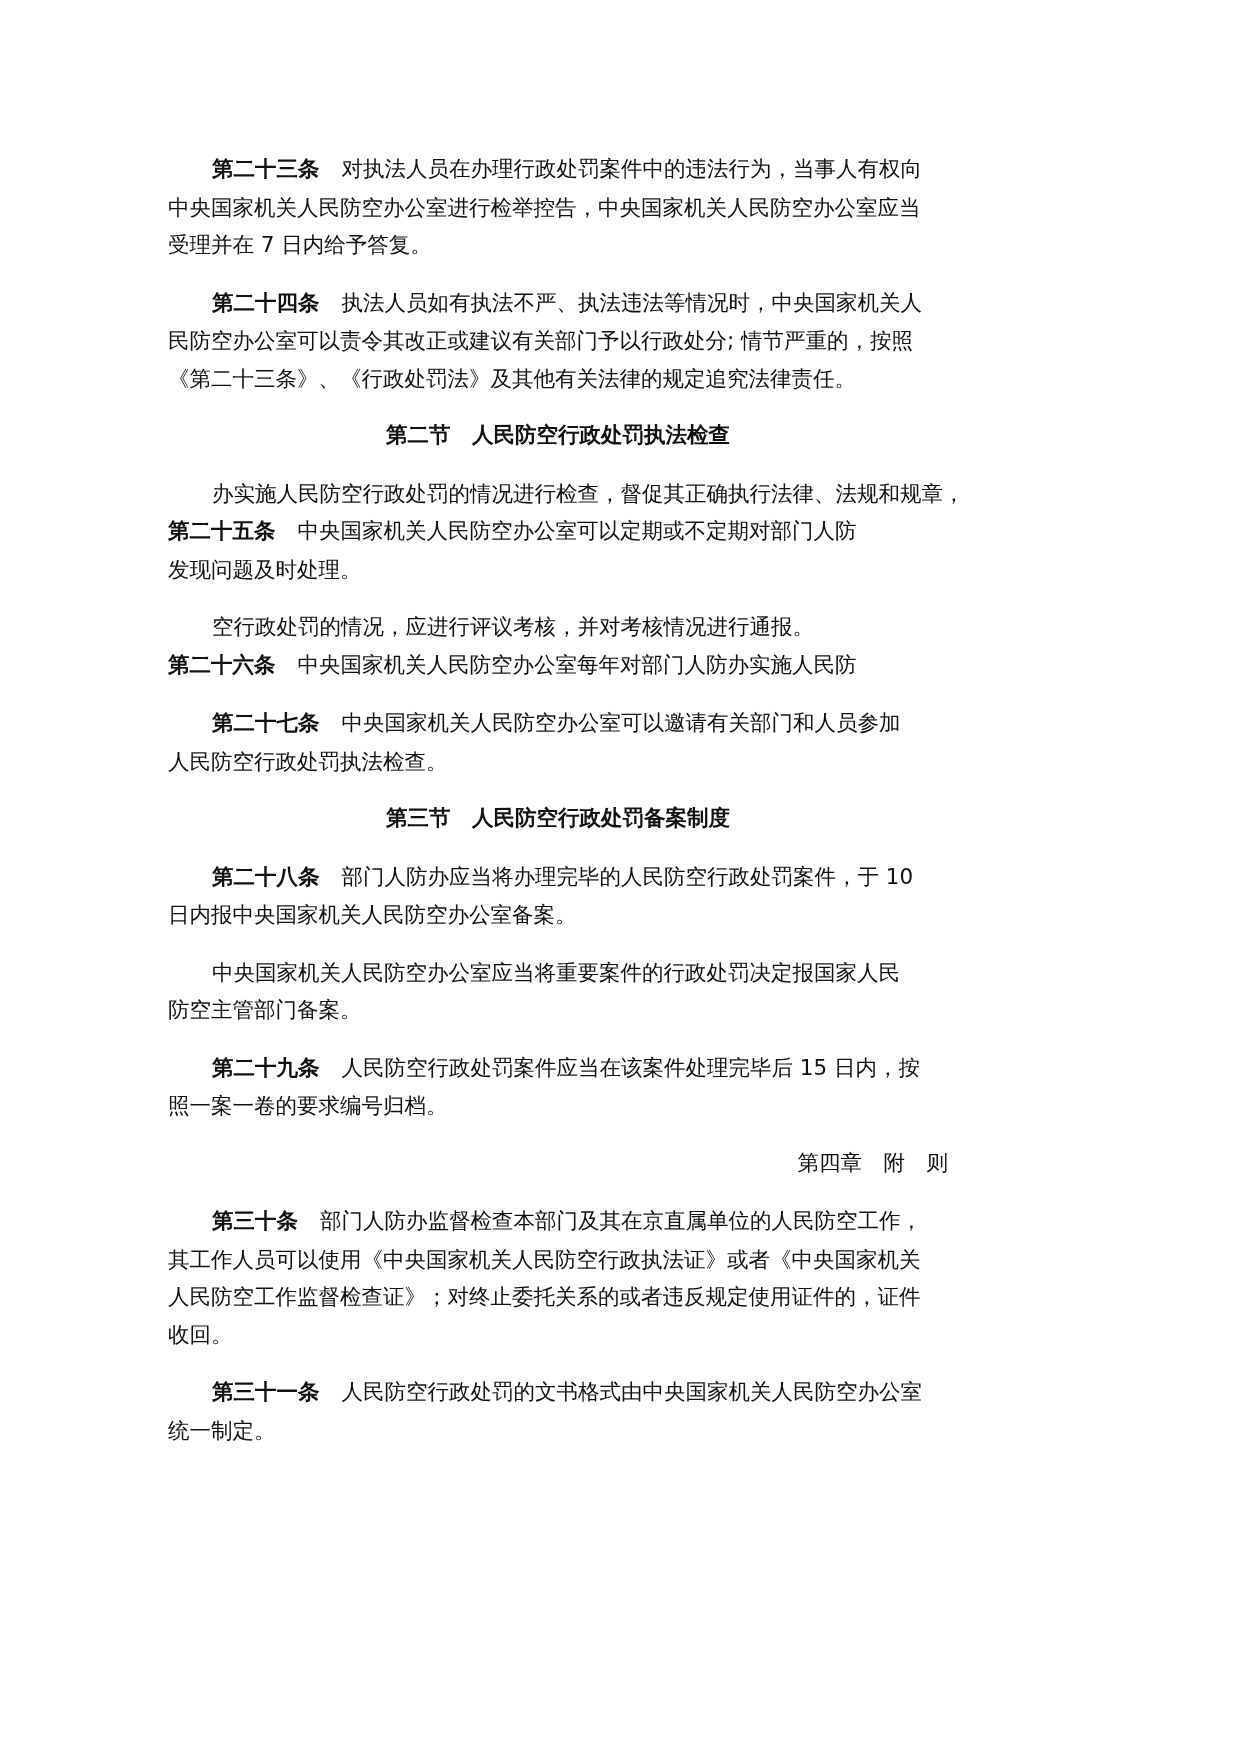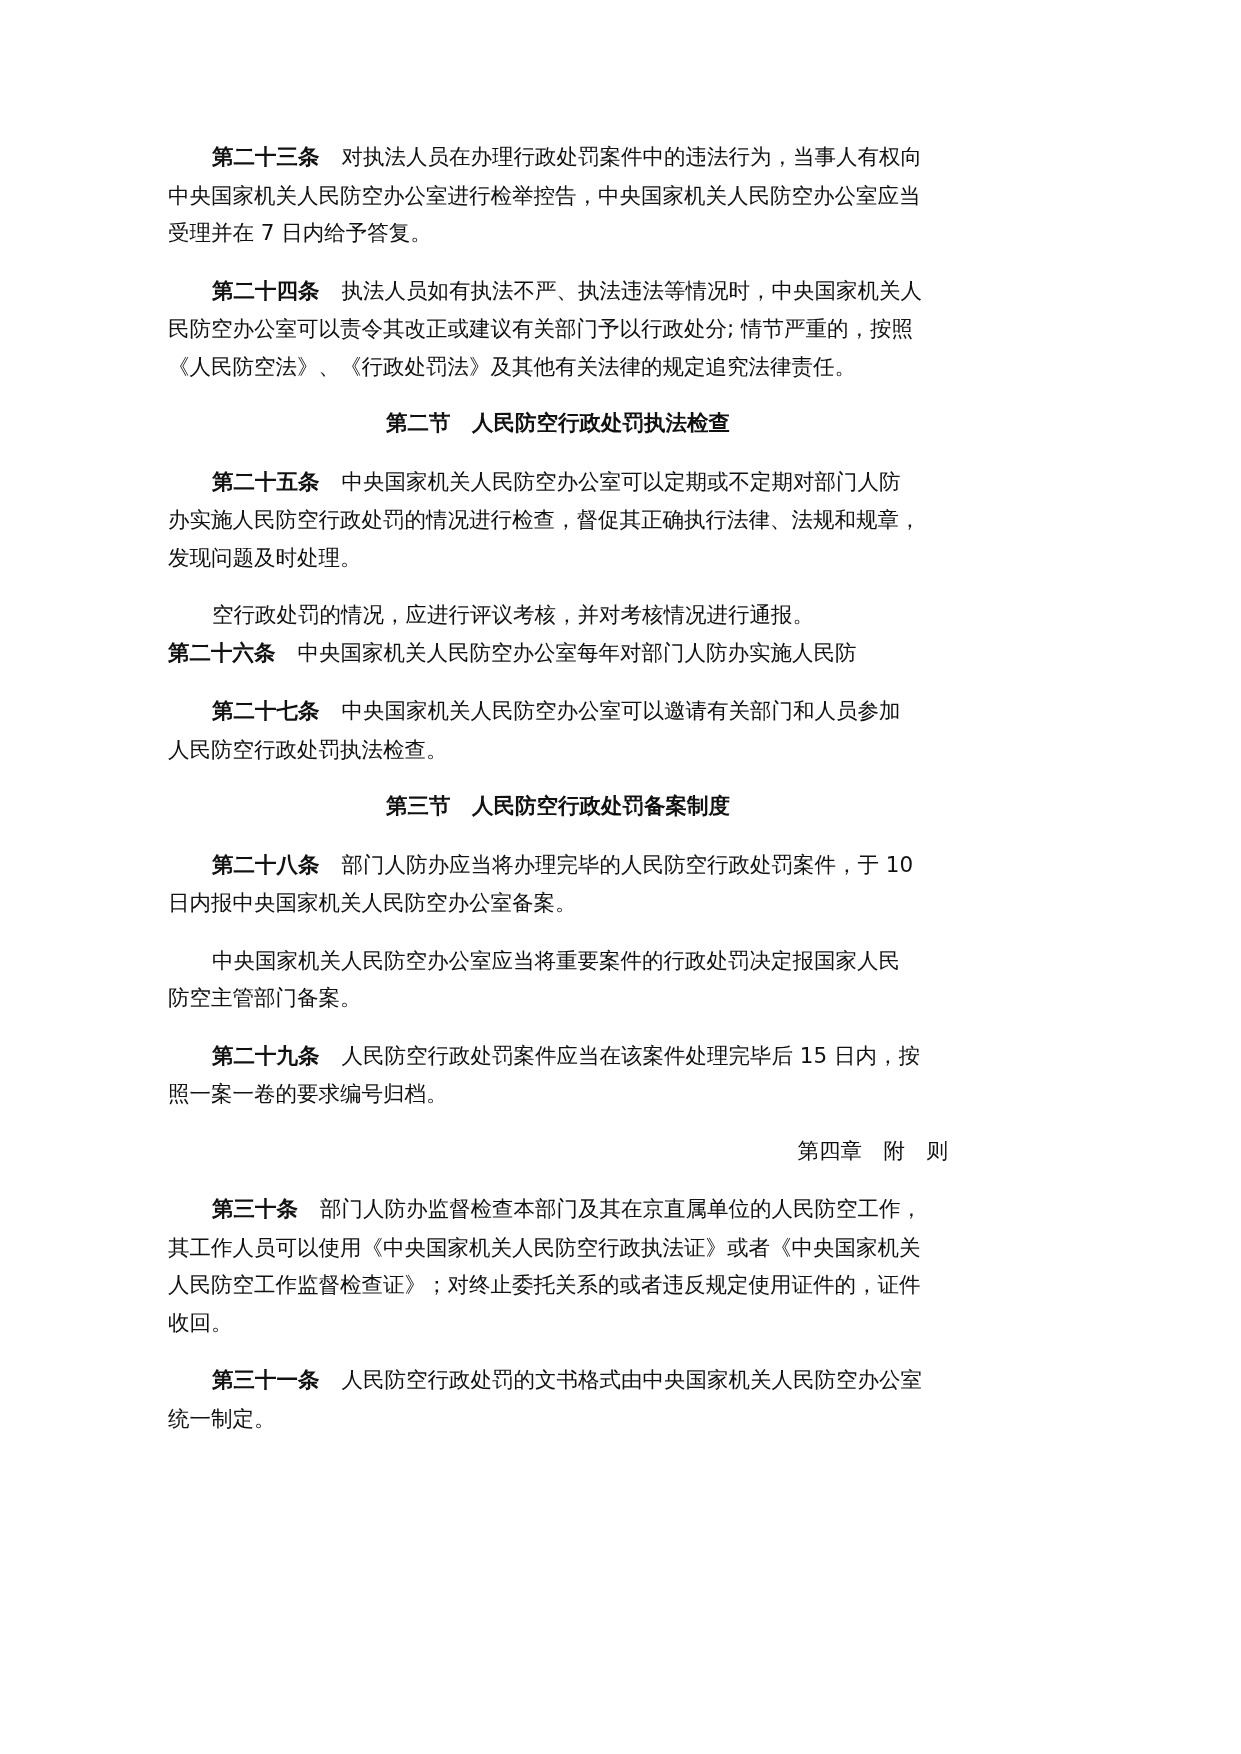--- a/index.html
+++ b/index.html
@@ -17,21 +17,21 @@
     }
     .page {
       position: absolute;
       left: 168px;
       top: 138px;
       width: 780px;
     }
     .para {
       font-size: 21.5px;
       line-height: 37.5px;
-      margin: 0 0 20px 0;
+      margin: 12px 0 20px 0;
       text-indent: 44px;
       white-space: nowrap;
     }
     .para .line { display: block; }
     .para .line + .line { text-indent: 0; }
     .label {
       font-family: "Liberation Sans", sans-serif;
       font-weight: bold;
       margin-right: 22px;
       letter-spacing: 0px;
@@ -57,28 +57,28 @@
 
   <div class="para">
     <span class="line"><span class="label">第二十三条</span><span>对执法人员在办理行政处罚案件中的违法行为，当事人有权向</span></span>
     <span class="line">中央国家机关人民防空办公室进行检举控告，中央国家机关人民防空办公室应当</span>
     <span class="line">受理并在 7 日内给予答复。</span>
   </div>
 
   <div class="para">
     <span class="line"><span class="label">第二十四条</span><span>执法人员如有执法不严、执法违法等情况时，中央国家机关人</span></span>
     <span class="line">民防空办公室可以责令其改正或建议有关部门予以行政处分; 情节严重的，按照</span>
-    <span class="line">《人民防空法》、《行政处罚法》及其他有关法律的规定追究法律责任。</span>
+    <span class="line">《第二十三条》、《行政处罚法》及其他有关法律的规定追究法律责任。</span>
   </div>
 
   <div class="heading">第二节　人民防空行政处罚执法检查</div>
 
   <div class="para">
+    <span class="line">办实施人民防空行政处罚的情况进行检查，督促其正确执行法律、法规和规章，</span>
     <span class="line"><span class="label">第二十五条</span><span>中央国家机关人民防空办公室可以定期或不定期对部门人防</span></span>
-    <span class="line">办实施人民防空行政处罚的情况进行检查，督促其正确执行法律、法规和规章，</span>
     <span class="line">发现问题及时处理。</span>
   </div>
 
   <div class="para">
     <span class="line">空行政处罚的情况，应进行评议考核，并对考核情况进行通报。</span>
     <span class="line"><span class="label">第二十六条</span><span>中央国家机关人民防空办公室每年对部门人防办实施人民防</span></span>
   </div>
 
   <div class="para">
     <span class="line"><span class="label">第二十七条</span><span>中央国家机关人民防空办公室可以邀请有关部门和人员参加</span></span>

